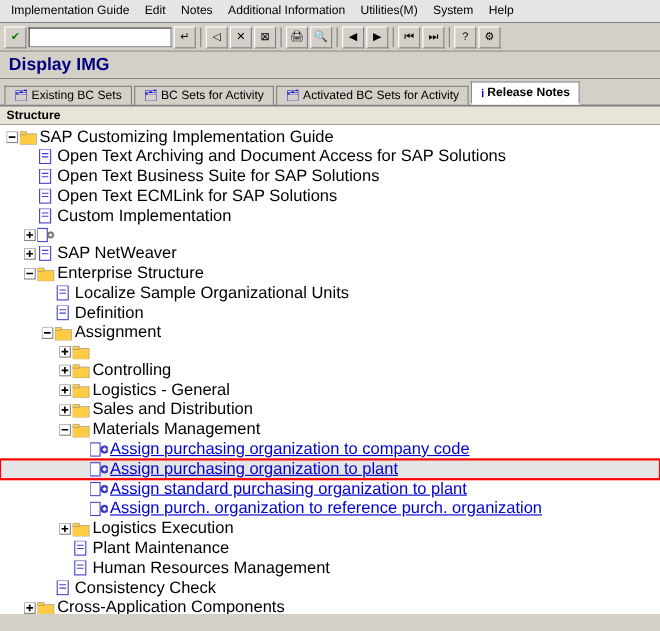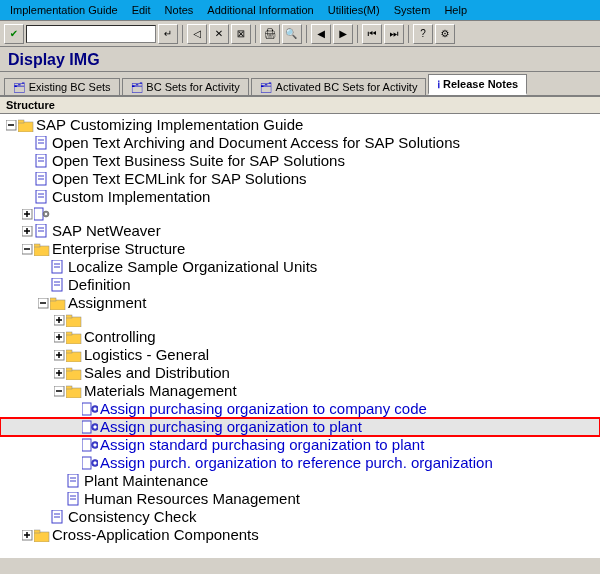--- a/index.html
+++ b/index.html
@@ -7,21 +7,21 @@
       font-family: Arial, Helvetica, sans-serif;
       font-size: 11px;
       background: #d4d0c8;
       width: 600px;
       height: 574px;
       overflow: hidden;
     }
 
     
     .menu-bar {
-      background: #0ea5e9;
+      background: #e5e5e5;
       border-bottom: 1px solid #808080;
       padding: 2px 4px;
       display: flex;
       align-items: center;
       gap: 2px;
     }
     .menu-item {
       padding: 2px 6px;
       cursor: pointer;
       font-size: 11px;
@@ -147,20 +147,21 @@
       justify-content: center;
       flex-shrink: 0;
       margin-right: 2px;
     }
     .node-label {
       font-size: 15px;
       color: #000;
     }
     .node-label.link {
       color: #0000cc;
+      text-decoration: underline;
     }
 
     
     .tb-sym {
       font-size: 10px;
       line-height: 1;
     }
 
     .green-check { color: #008000; }
   </style>
@@ -552,20 +553,37 @@
           <rect x="0" y="1" width="9" height="12" fill="#fff" stroke="#4040cc" stroke-width="1"></rect>
           <circle cx="13" cy="7" r="3.5" fill="#4040cc" stroke="#2020aa" stroke-width="0.5"></circle>
           <polygon points="11,7 13,5 15,7 13,9" fill="#fff"></polygon>
         </svg>
       </span>
       <span class="node-label link">Assign purch. organization to reference purch. organization</span>
     </div>
     <div class="tree-node">
       <span class="indent" style="width: 52px; display: inline-block;"></span>
       <span class="expander">
+        <svg width="11" height="11" viewBox="0 0 11 11">
+          <rect x="0" y="0" width="10" height="10" fill="#fff" stroke="#808080" stroke-width="1"></rect>
+          <line x1="5" y1="2" x2="5" y2="8" stroke="#000" stroke-width="1.5"></line>
+          <line x1="2" y1="5" x2="8" y2="5" stroke="#000" stroke-width="1.5"></line>
+        </svg>
+      </span>
+      <span class="node-icon">
+        <svg width="16" height="13" viewBox="0 0 16 13">
+          <rect x="0" y="3" width="15" height="10" fill="#ffcc44" stroke="#888" stroke-width="0.5"></rect>
+          <rect x="0" y="1" width="6" height="3" fill="#ffcc44" stroke="#888" stroke-width="0.5"></rect>
+        </svg>
+      </span>
+      <span class="node-label">Logistics Execution</span>
+    </div>
+    <div class="tree-node">
+      <span class="indent" style="width: 52px; display: inline-block;"></span>
+      <span class="expander">
         <span style="width:11px;display:inline-block;"></span>
       </span>
       <span class="node-icon">
         <svg width="14" height="14" viewBox="0 0 14 14">
           <rect x="1" y="0" width="10" height="13" fill="#fff" stroke="#4040cc" stroke-width="1"></rect>
           <line x1="3" y1="4" x2="9" y2="4" stroke="#4040cc" stroke-width="1"></line>
           <line x1="3" y1="7" x2="9" y2="7" stroke="#4040cc" stroke-width="1"></line>
         </svg>
       </span>
       <span class="node-label">Plant Maintenance</span>

